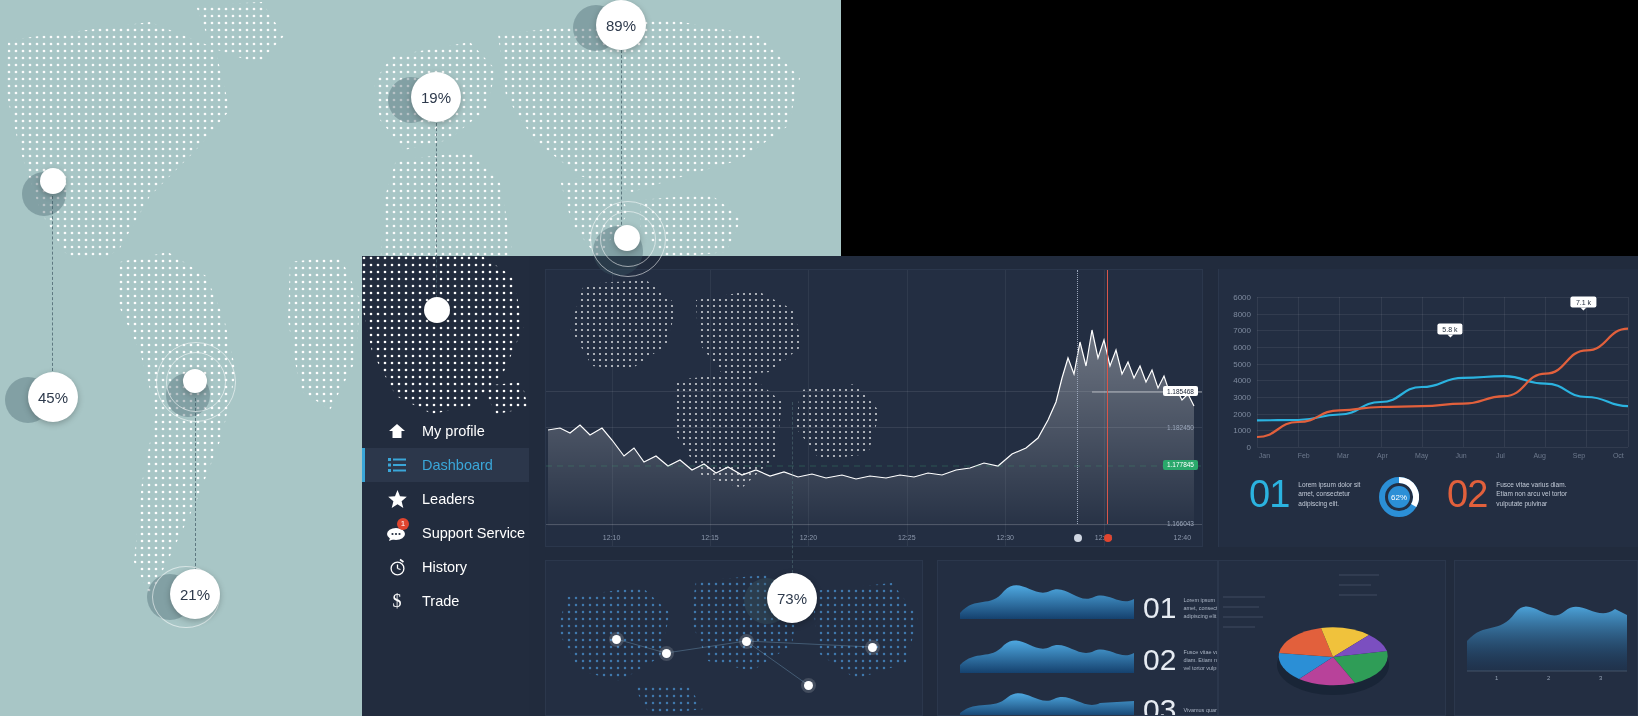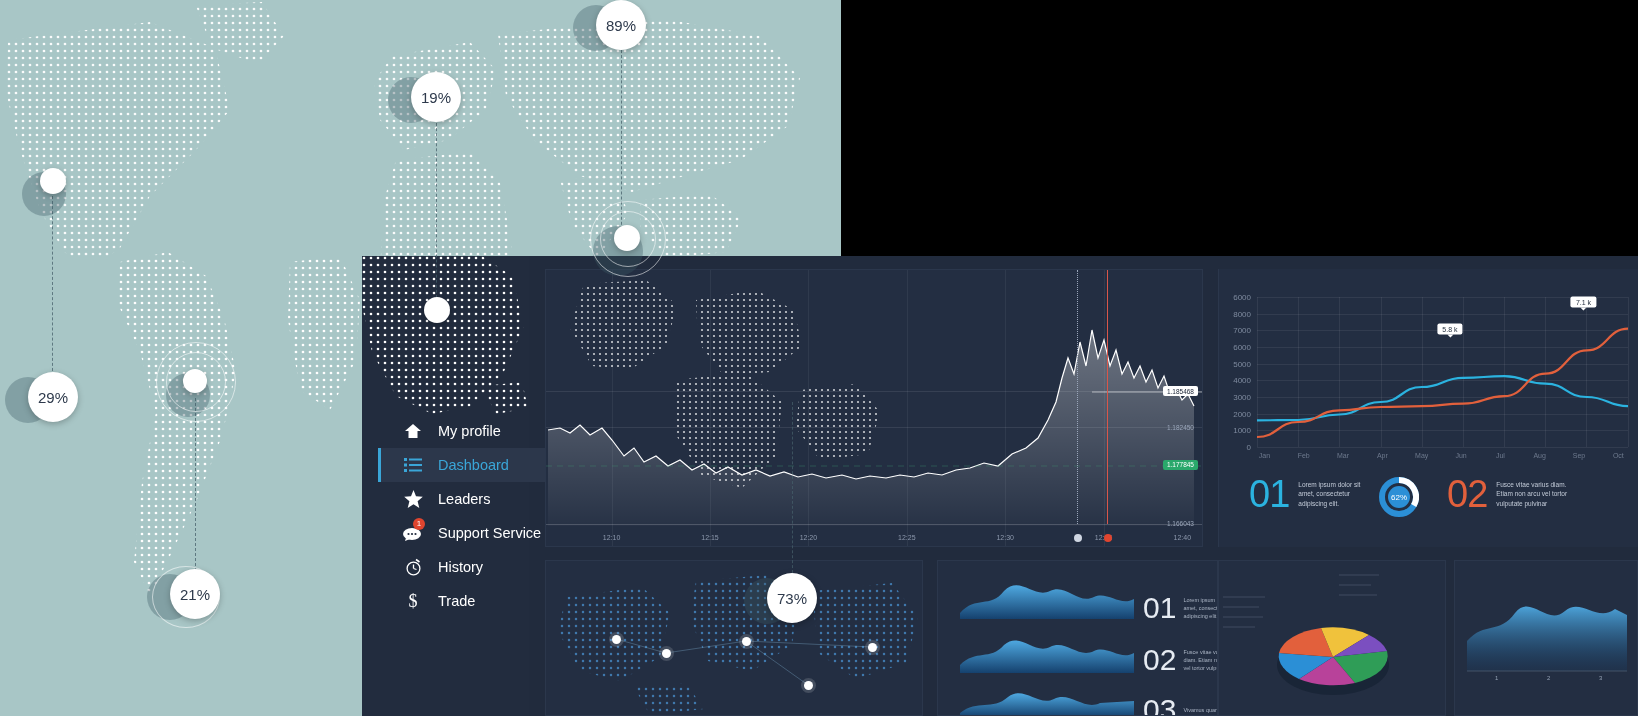--- a/index.html
+++ b/index.html
@@ -63,21 +63,21 @@
     overflow: hidden;
   }
   .sidebar {
     position: absolute; left: 0; top: 0; width: 167px; height: 460px;
     background: #222c3e;
   }
   .sb-map {
     position: absolute; left: 0; top: 0; width: 167px; height: 160px;
     overflow: hidden;
   }
-  .nav { position: absolute; left: 16px; top: 158px; width: 167px; }
+  .nav { position: absolute; left: 0; top: 158px; width: 167px; }
   .nav-item {
     height: 34px; display: flex; align-items: center;
     padding-left: 24px; color: #ffffff; font-size: 14.5px;
     position: relative;
   }
   .nav-item.active { background: #2c374b; color: #3aa6d8; }
   .nav-item.active::before {
     content: ""; position: absolute; left: 0; top: 0; bottom: 0; width: 3px;
     background: #3aa6d8;
   }
@@ -276,21 +276,21 @@
     <span>89%</span>
   </div>
 
   <div class="halo" style="left:388px;top:77px;width:46px;height:46px;"></div>
   <div class="marker" style="left:411px;top:72px;width:50px;height:50px;">
     <span>19%</span>
   </div>
 
   <div class="halo" style="left:5px;top:377px;width:46px;height:46px;"></div>
   <div class="marker" style="left:28px;top:372px;width:50px;height:50px;">
-    <span>29%</span>
+    <span>45%</span>
   </div>
 
   <div class="halo" style="left:147px;top:574px;width:46px;height:46px;"></div>
   <div class="ring" style="left:152px;top:566px;width:68px;height:62px;"></div>
   <div class="marker" style="left:170px;top:569px;width:50px;height:50px;">
     <span>21%</span>
   </div>
 
   <div class="halo" style="left:744px;top:578px;width:46px;height:46px;z-index:20;"></div>
   <div class="marker" style="left:767px;top:573px;width:50px;height:50px;z-index:21;">

